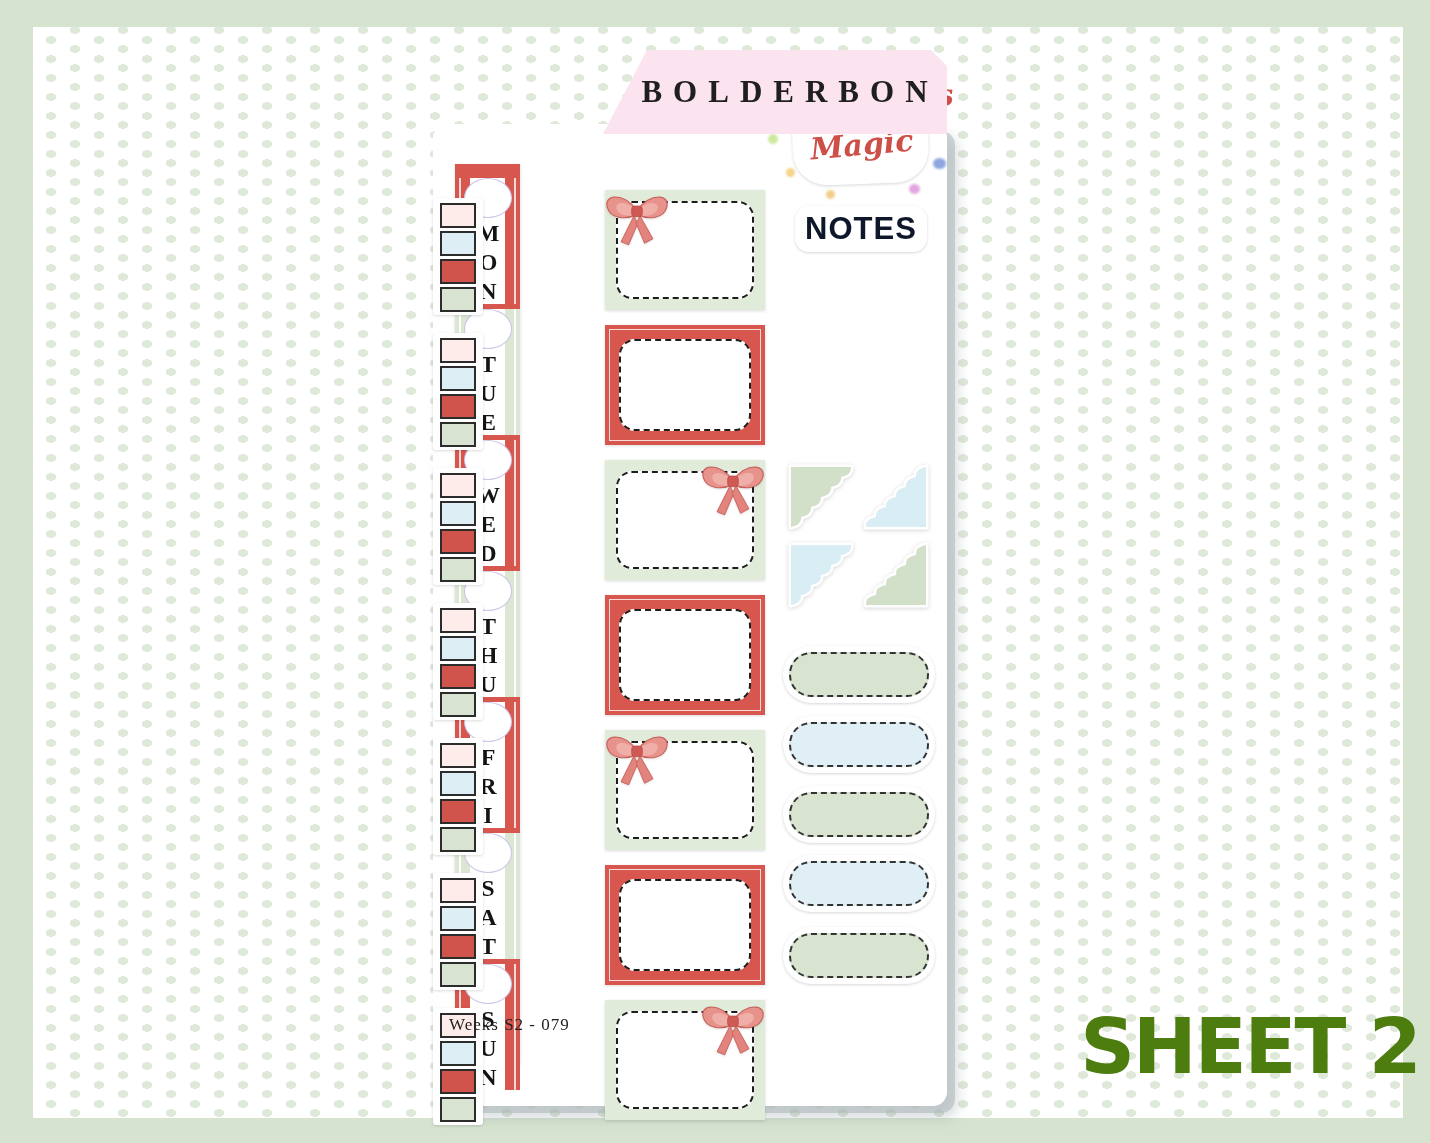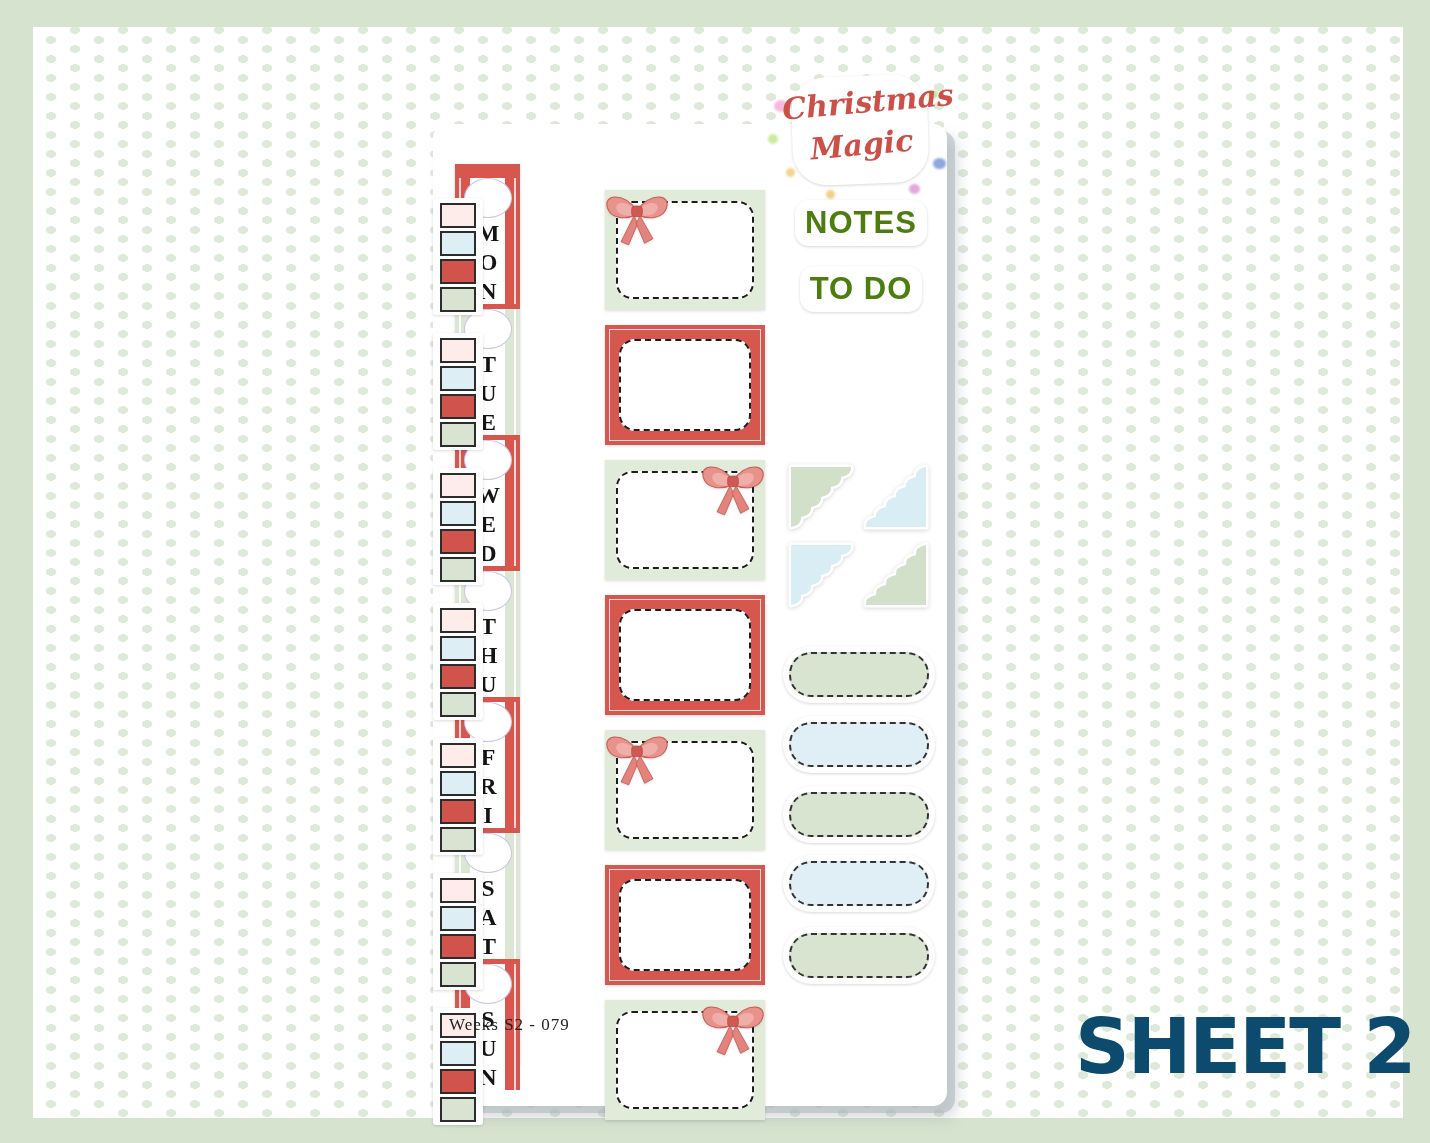--- a/index.html
+++ b/index.html
@@ -94,21 +94,21 @@
     position:absolute;left:6px;top:10px;width:152px;text-align:center;transform:rotate(-5deg);
     font:italic 700 30px "DejaVu Serif", serif;color:#cc4f48;line-height:42px;
   }
   .spark{position:absolute;border-radius:50%;filter:blur(1px);}
   .phrase{
     position:absolute;left:345px;width:166px;text-align:center;
   }
   .phrase span{
     display:inline-block;background:#fff;border-radius:14px;padding:5px 10px;
     box-shadow:0 1px 3px rgba(0,0,0,.16);
-    font:700 31px "Liberation Sans", sans-serif;color:#4d7c0f;letter-spacing:1px;
+    font:700 31px "Liberation Sans", sans-serif;color:#0f172a;letter-spacing:1px;margin-top:6px;
   }
   .corner{position:absolute;width:66px;height:66px;filter:drop-shadow(0 1px 2px rgba(0,0,0,.16));}
   .corner svg{width:66px;height:66px;display:block;}
   .corner.flip svg{transform:rotate(180deg);}
   .c-green{color:#d3e0c9;}
   .c-blue{color:#d9edf4;}
   
   .pill{
     position:absolute;left:350px;width:152px;height:57px;background:#fff;border-radius:28px;
     box-shadow:0 1px 3px rgba(0,0,0,.16);
@@ -117,22 +117,22 @@
     position:absolute;inset:6px;border-radius:22px;border:2.5px dashed #333;
   }
   .pi-green{background:#d8e4cf;}
   .pi-blue{background:#dfeff5;}
   
   .sheet-code{
     position:absolute;left:16px;top:946px;
     font:400 17px "Liberation Serif", serif;color:#222;letter-spacing:1px;margin-top:21px;
   }
   .page-label{
-    position:absolute;left:1075px;top:1002px;width:350px;
-    font:700 76px "DejaVu Sans", sans-serif;color:#0c4a6e;letter-spacing:-2px;
+    position:absolute;left:1075px;top:1002px;width:350px;text-align:center;
+    font:700 76px "DejaVu Sans", sans-serif;color:#4d7c0f;letter-spacing:-2px;
   }
   .hidden-defs{position:absolute;width:0;height:0;overflow:hidden;}
 </style>
 </head>
 <body>
 
 <svg class="hidden-defs" aria-hidden="true">
   <defs>
     <g id="bowdef">
       <path d="M50,34 C30,10 6,14 11,31 C15,45 34,48 50,40 Z" fill="#e8928c" stroke="#c75e57" stroke-width="1.5"></path>
@@ -149,20 +149,23 @@
     </g>
   </defs>
 </svg>
 
 <div class="canvas"></div>
 
 <div class="sheet-area">
 
   <div class="sheet"></div>
 
+  <div class="tab-pink">
+    <span class="t2">BOLDERBON</span>
+  </div>
 
   <div class="day-strip" style="top:116px;">
     <div class="cap"></div>
     <div class="seg red">
       <div class="circle"></div>
       <span class="day-label">MON</span>
     </div>
     <div class="seg green">
       <div class="circle"></div>
       <span class="day-label">TUE</span>
@@ -277,23 +280,20 @@
     <div class="logo-bg"></div>
     <div class="logo-text">
       <div>Christmas</div>
       <div>Magic</div>
     </div>
   </div>
 
   <div class="phrase" style="top:152px;">
     <span>NOTES</span>
   </div>
-  <div class="phrase" style="top:218px;">
-    <span>TO DO</span>
-  </div>
 
   <div class="corner c-green" style="left:355px;top:416px;">
     <svg viewBox="0 0 66 66">
         <use href="#cornerdef"></use>
       </svg>
   </div>
   <div class="corner c-blue flip" style="left:430px;top:416px;">
     <svg viewBox="0 0 66 66">
         <use href="#cornerdef"></use>
       </svg>

